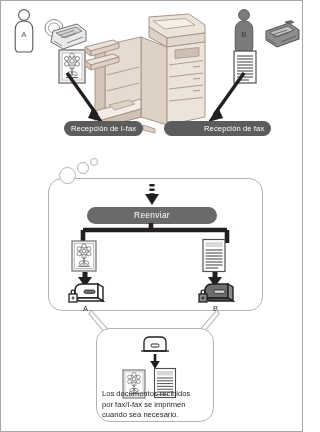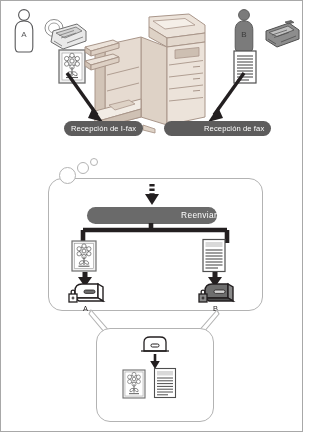--- a/index.html
+++ b/index.html
@@ -29,21 +29,21 @@
     letter-spacing:.1px;
   }
   .banner{
     position:absolute;
     background:#6a6a6a;
     color:#ffffff;
     border-radius:9px;
     height:17px;
     line-height:17px;
     font-size:8.4px;
-    text-align:right;
+    text-align:center;
     letter-spacing:.3px;
   }
   .panel{
     position:absolute;
     border:1.2px solid #b3b3b3;
     border-radius:14px;
     background:#ffffff;
     box-sizing:border-box;
   }
   .bubble-dot{
@@ -315,14 +315,19 @@
       <path d="M4 11 L20 11"></path>
         <path d="M4 13.8 L20 13.8"></path>
         <path d="M4 16.6 L20 16.6"></path>
       <path d="M4 19.4 L20 19.4"></path>
         <path d="M4 22.2 L20 22.2"></path>
         <path d="M4 25 L20 25"></path>
       <path d="M4 27.8 L15 27.8"></path>
     </g>
   </svg>
 
+  <div class="cap" style="left:101px;top:388px;width:108px;">
+    <div>Los documentos recibidos</div>
+    <div>por fax/I-fax se imprimen</div>
+    <div>cuando sea necesario.</div>
+  </div>
 
 </div>
 
 </body></html>

